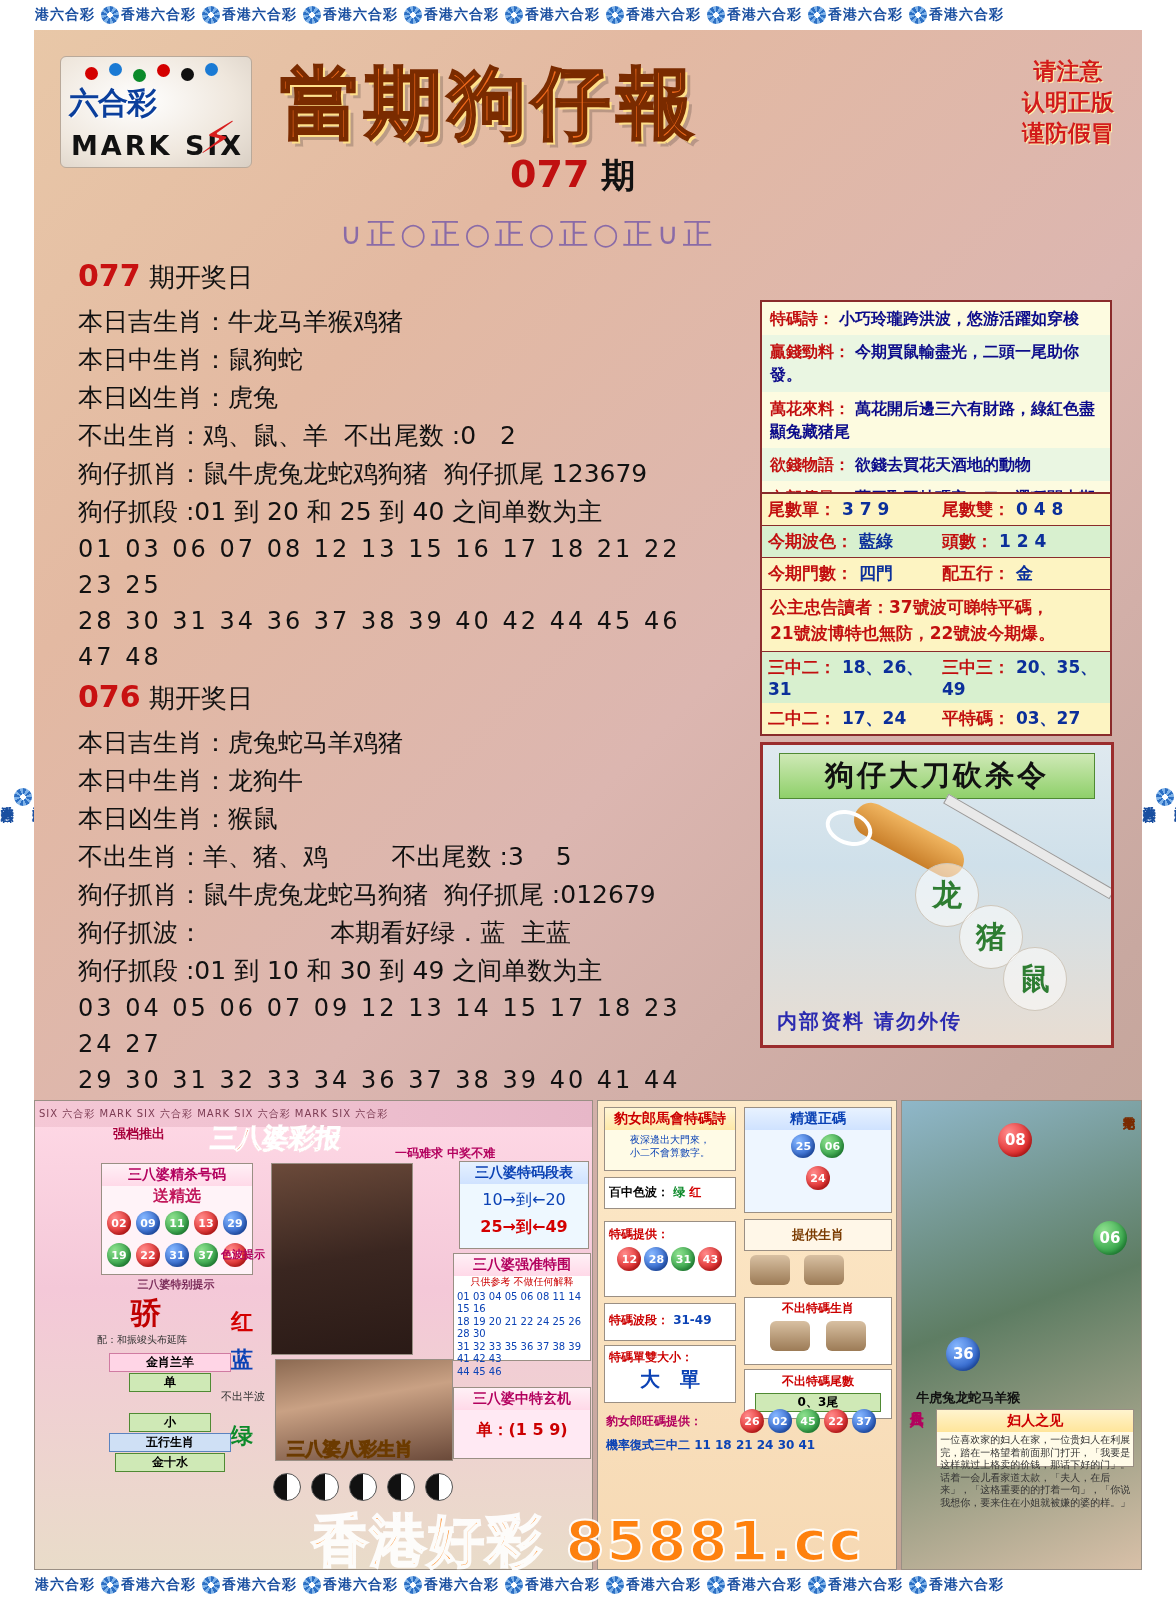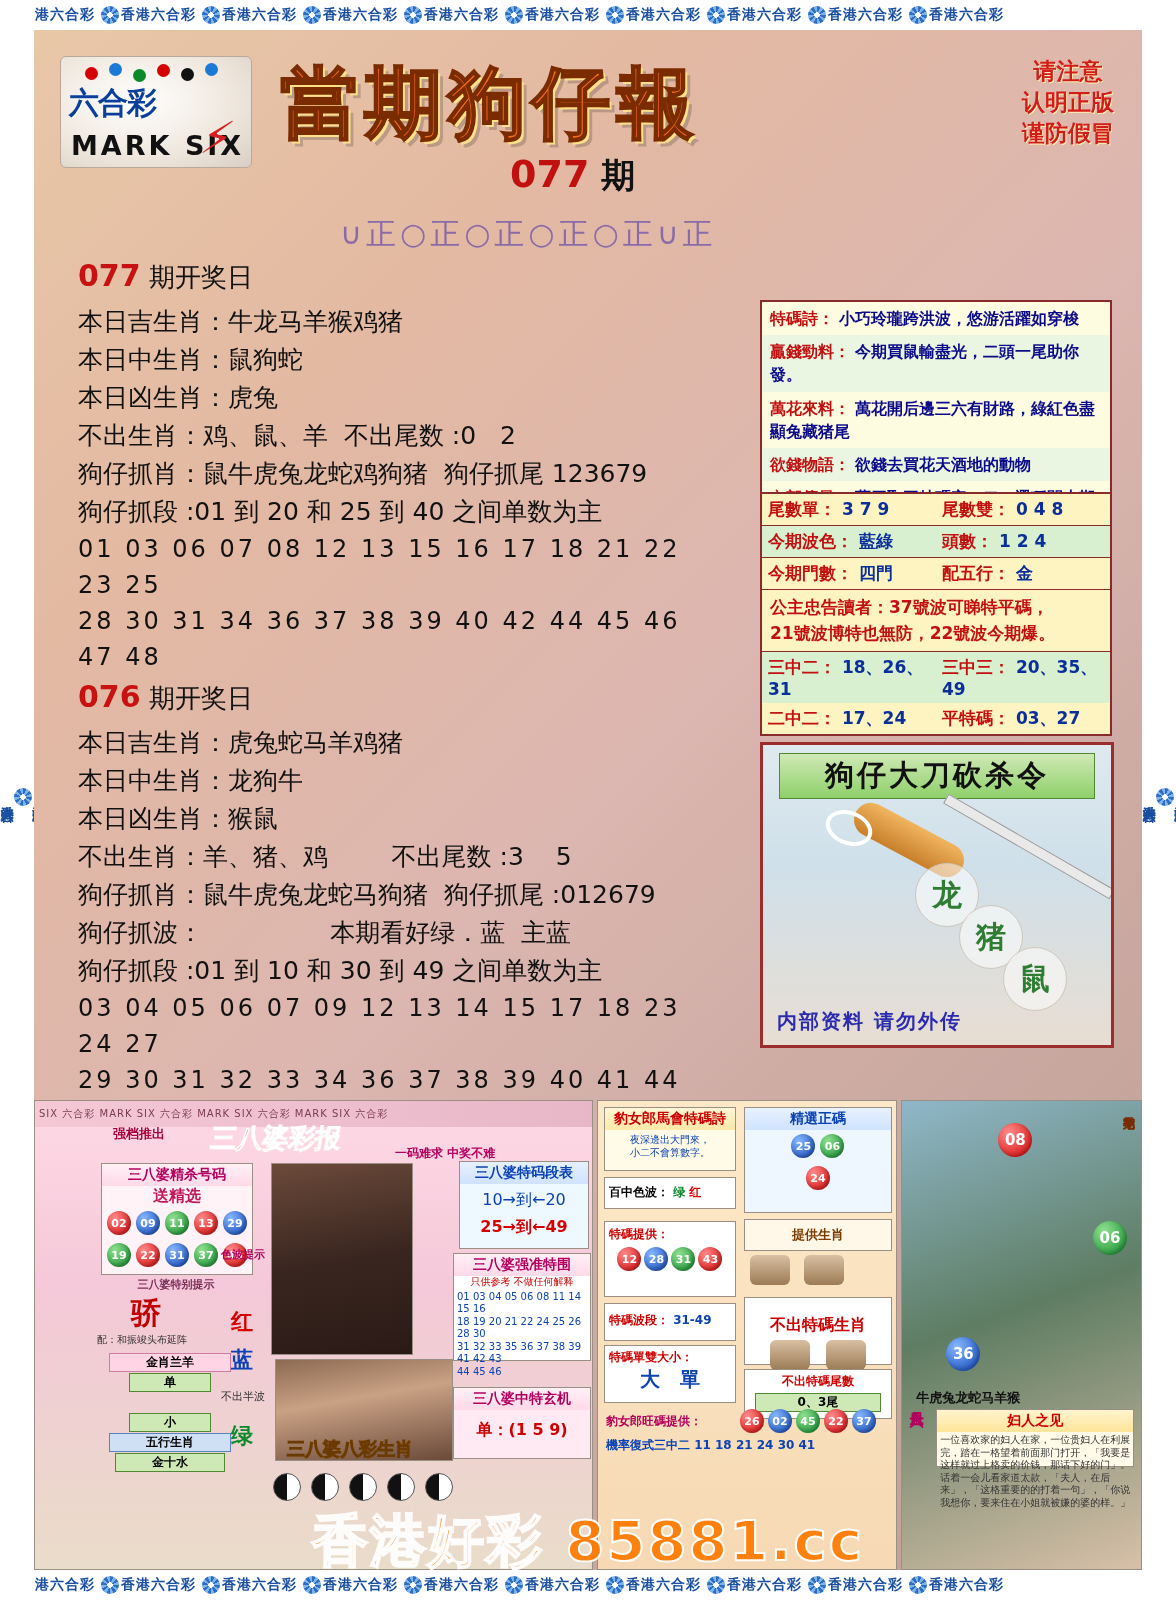--- a/index.html
+++ b/index.html
@@ -535,21 +535,21 @@
     </div>
 
     <div class="card" style="left:6px;top:202px;width:130px;height:36px;background:#fff;">
       <div style="font-size:12px;font-weight:bold;padding:8px 4px;">
         <span style="color:#c00">特碼波段：</span>
         <span style="color:#0b42b5">31-49</span>
       </div>
     </div>
 
     <div class="card" style="left:146px;top:196px;width:146px;height:66px;background:#fff;">
-      <div style="font-size:16px;font-weight:bold;text-align:center;color:#c00;padding-top:17px;">不出特碼生肖</div>
+      <div style="font-size:12px;font-weight:bold;text-align:center;color:#c00;padding-top:2px;">不出特碼生肖</div>
       <div style="display:flex;gap:16px;justify-content:center;padding-top:4px;">
         <div class="animal"></div>
         <div class="animal"></div>
       </div>
     </div>
 
     <div class="card" style="left:6px;top:244px;width:130px;height:56px;background:#fff;">
       <div style="font-size:12px;font-weight:bold;color:#c00;padding:3px 4px 0;">特碼單雙大小：</div>
       <div style="display:flex;gap:20px;justify-content:center;font-size:20px;font-weight:bold;color:#0b42b5;">
         <span>大</span>

